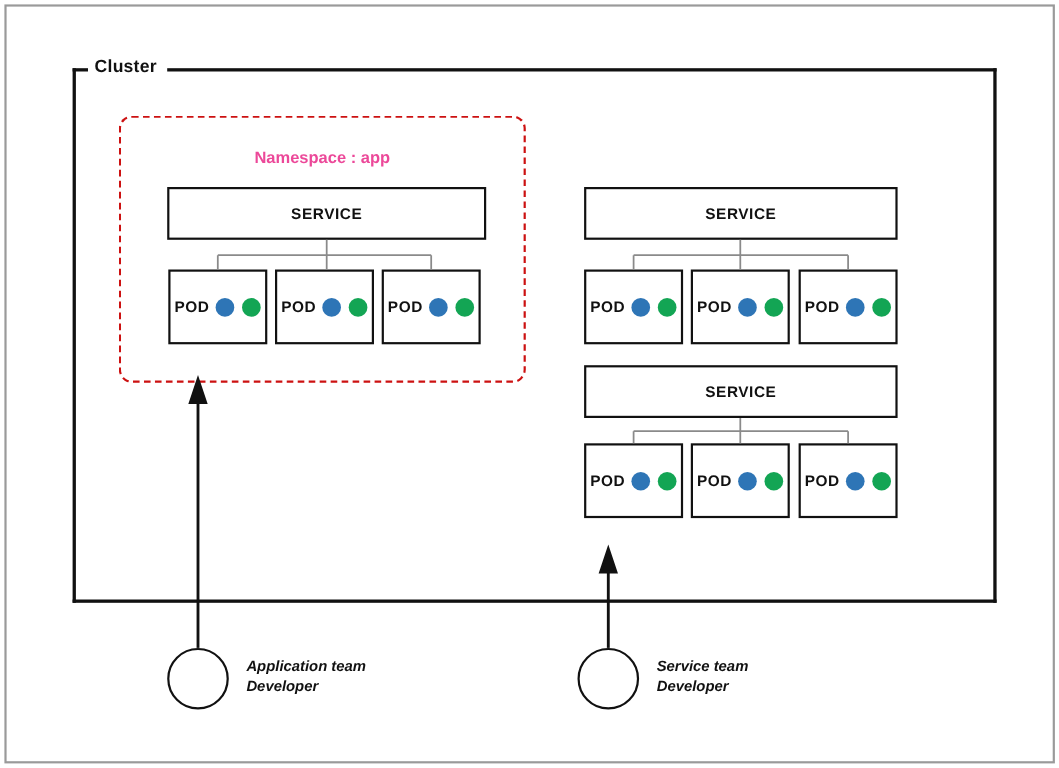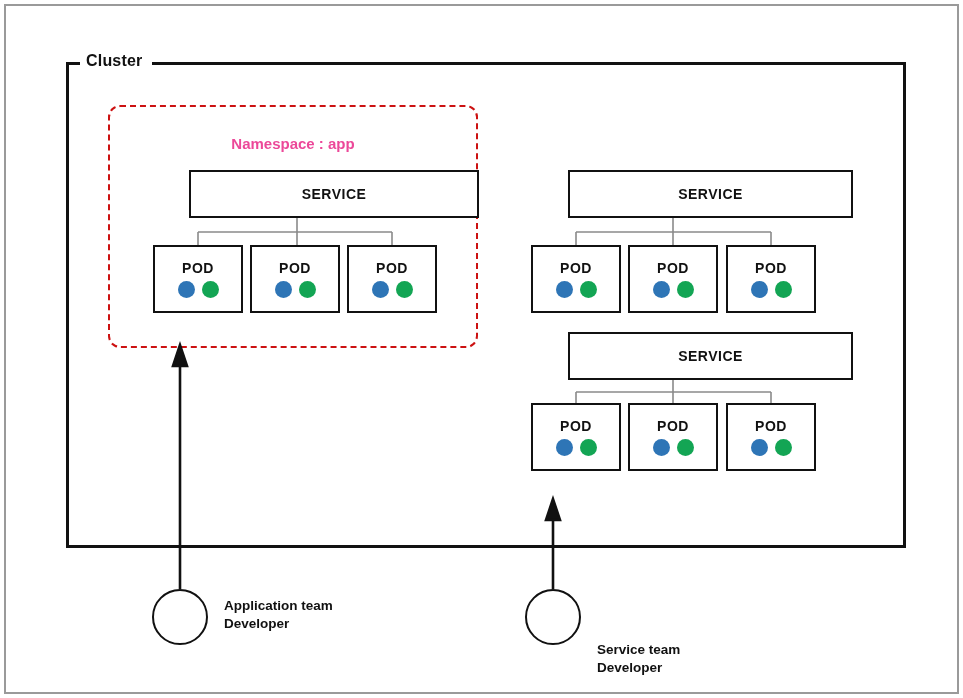--- a/index.html
+++ b/index.html
@@ -76,31 +76,30 @@
     border: 2.5px solid #111111;
     background: #ffffff;
     box-sizing: border-box;
     display: flex;
     align-items: center;
     justify-content: center;
     font-size: 14px;
     font-weight: bold;
     color: #111111;
     letter-spacing: 0.5px;
-    margin-left: 37px;
   }
 
   
   .pod-box {
     position: absolute;
     border: 2.5px solid #111111;
     background: #ffffff;
     box-sizing: border-box;
     display: flex;
-    flex-direction: column;
+    flex-direction: row;
     align-items: center;
     justify-content: center;
     gap: 6px;
   }
   .pod-label {
     font-size: 14px;
     font-weight: bold;
     color: #111111;
     letter-spacing: 0.5px;
     line-height: 1;
@@ -132,20 +131,21 @@
     background: #ffffff;
     box-sizing: border-box;
   }
   .actor-label {
     position: absolute;
     font-size: 13.5px;
     font-weight: bold;
     color: #111111;
     line-height: 1.35;
     white-space: nowrap;
+    font-style: italic;
   }
 </style>
 </head>
 <body>
 
 <div id="canvas">
 
   <div id="page-frame"></div>
 
   <div class="cluster-edge" id="cluster-top-stub"></div>
@@ -252,18 +252,18 @@
     </g>
   </svg>
 
   <div class="actor-circle" style="left:152px; top:589px;"></div>
   <div class="actor-label" style="left:224px; top:597px;">
     <div>Application team</div>
     <div>Developer</div>
   </div>
 
   <div class="actor-circle" style="left:525px; top:589px;"></div>
-  <div class="actor-label" style="left:597px; top:597px;margin-top:44px;">
+  <div class="actor-label" style="left:597px; top:597px;">
     <div>Service team</div>
     <div>Developer</div>
   </div>
 
 </div>
 
 </body></html>

